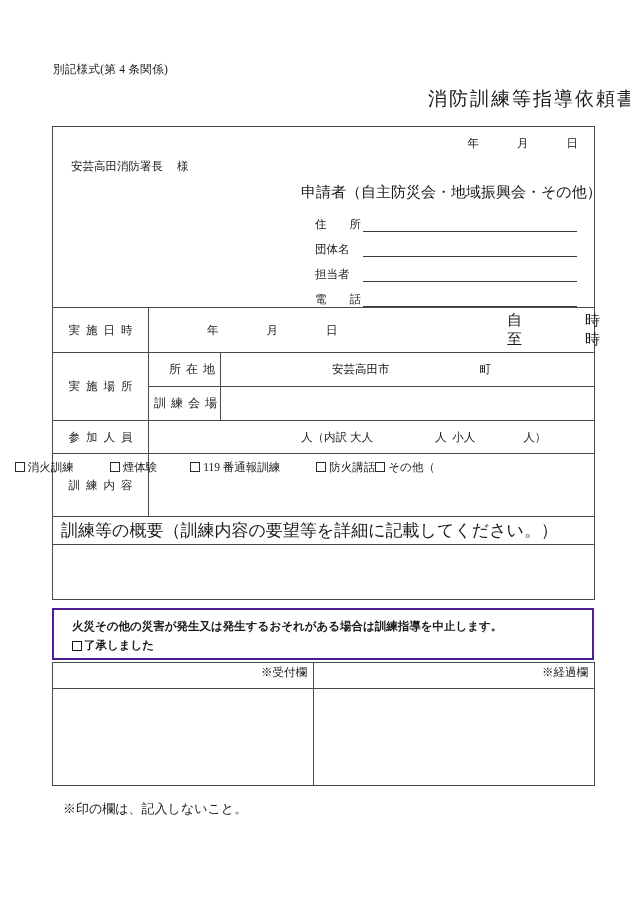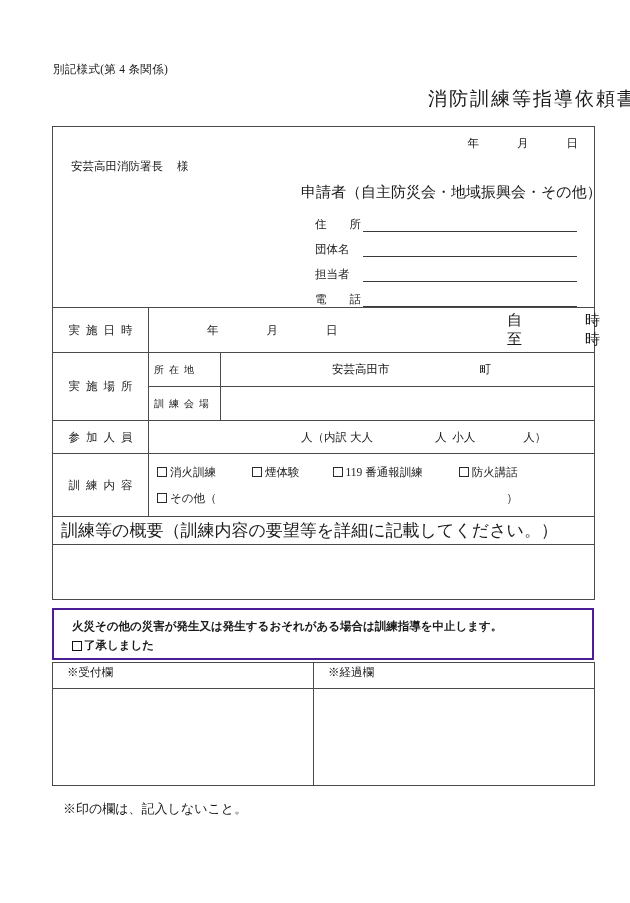--- a/index.html
+++ b/index.html
@@ -158,22 +158,22 @@
     font-size: 15px;
     line-height: 19px;
     white-space: nowrap;
   }
   .timebox .tcol1 { display:inline-block; width: 63px; }
   .timebox .tcol2 { display:inline-block; width: 46px; }
 
   
   .place-label-cell { height: 66px; }
   .sub-label {
-    text-align: left;
-    font-size: 10px;
+    text-align: right;
+    font-size: 12px;
     white-space: nowrap;
   }
   .sub-label span { letter-spacing: 5px; padding-left: 5px; }
   .place-row td { height: 33px; }
   .place-value { padding-left: 8px; font-size: 11.5px; white-space: nowrap; text-align: center; }
   .place-value .machi-gap { display:inline-block; width: 90px; }
 
   
   .ninin-row td { height: 32px; }
   .ninin-val {
@@ -190,21 +190,21 @@
   }
   .ninin-val .n1 { display:inline-block; width: 62px; }
   .ninin-val .n2 { display:inline-block; width: 48px; }
 
   
   .naiyo-row td { height: 62px; }
   .checks {
     padding: 0 0 0 8px;
     height: 62px;
     display: flex;
-    flex-direction: column;
+    flex-direction: row;
     justify-content: center;
     font-size: 11.5px;
   }
   .chk-line {
     height: 26px;
     display: flex;
     align-items: center;
     white-space: nowrap;
   }
   .chk {
@@ -271,21 +271,21 @@
     width: 542px;
     border-collapse: collapse;
     table-layout: fixed;
     font-size: 11.5px;
   }
   .btbl td {
     border: 1px solid #4a4a4a;
     padding: 0;
     vertical-align: top;
   }
-  .btbl .bhead { height: 21px; padding: 2px 14px; white-space: nowrap; }
+  .btbl .bhead { height: 21px; padding: 2px 6px; white-space: nowrap; text-align: right; }
   .btbl .bbody { height: 96px; }
 
   .footnote {
     position: absolute;
     left: 55px;
     top: 800px;
     font-size: 13px;
     white-space: nowrap;
   }
 </style>

